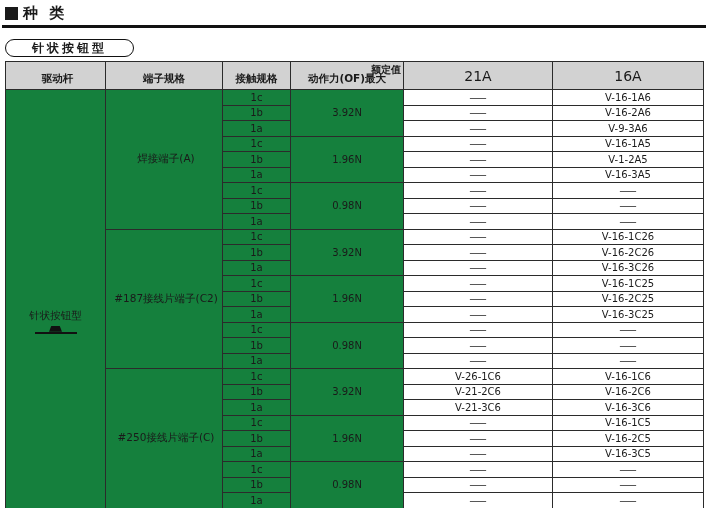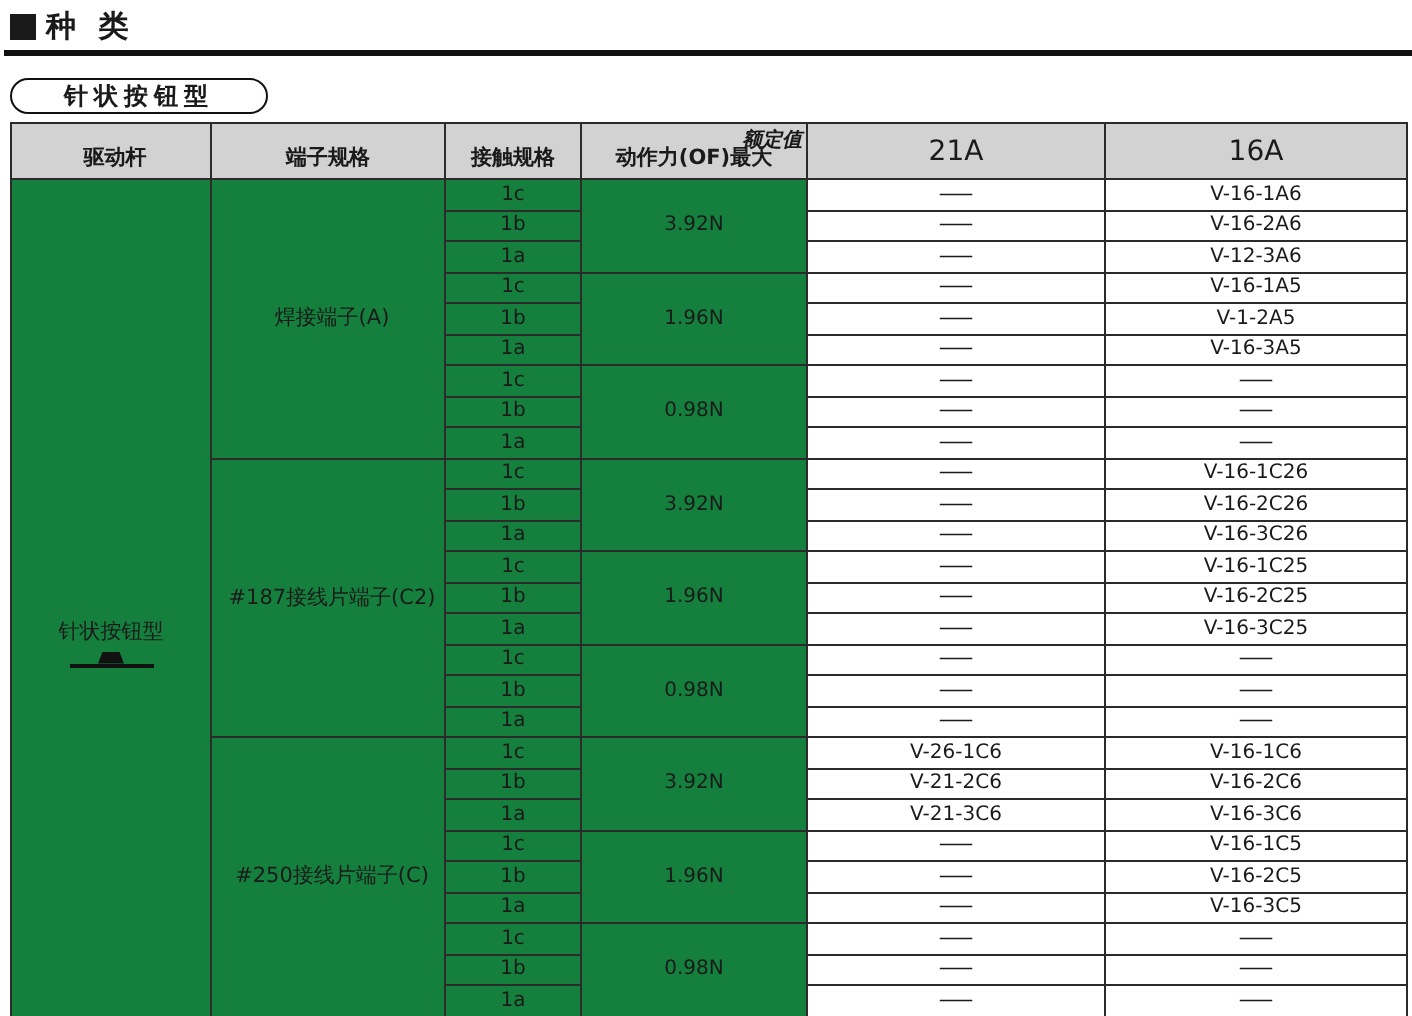--- a/index.html
+++ b/index.html
@@ -40,21 +40,21 @@
   .spec tbody tr { height:15.5px; }
 
   .spec th {
     background:#d2d2d2; font-weight:bold; font-size:10.5px;
     vertical-align:bottom; padding-bottom:3px;
   }
   th.driver-h { text-align:center; padding-left:4px; }
   th.rated-col { vertical-align:middle; padding-bottom:0; font-weight:normal; font-size:14px; }
   th.force-h { position:relative; }
   th.force-h .rated-label {
-    position:absolute; top:1px; right:2px; font-size:10px; font-weight:bold;font-style:italic;
+    position:absolute; top:1px; right:2px; font-size:10px; font-weight:bold;
   }
   th.force-h .force-label { display:block; }
 
   td.g { background:#15803d; }
   td.terminal-cell { text-align:center; padding-left:4px; font-size:10.5px; }
   td.driver-cell { vertical-align:middle; }
   .driver-label { font-size:10.5px; margin-bottom:3px;margin-top:45px; }
 
   
   .plunger-icon { width:42px; margin:0 auto; }
@@ -117,21 +117,21 @@
           <td>V-16-1A6</td>
         </tr>
         <tr>
           <td class="g">1b</td>
           <td><span class="dash">—</span></td>
           <td>V-16-2A6</td>
         </tr>
         <tr>
           <td class="g">1a</td>
           <td><span class="dash">—</span></td>
-          <td>V-12-3A6</td>
+          <td>V-9-3A6</td>
         </tr>
         <tr>
           <td class="g">1c</td>
           <td class="g" rowspan="3">1.96N</td>
           <td><span class="dash">—</span></td>
           <td>V-16-1A5</td>
         </tr>
         <tr>
           <td class="g">1b</td>
           <td><span class="dash">—</span></td>

